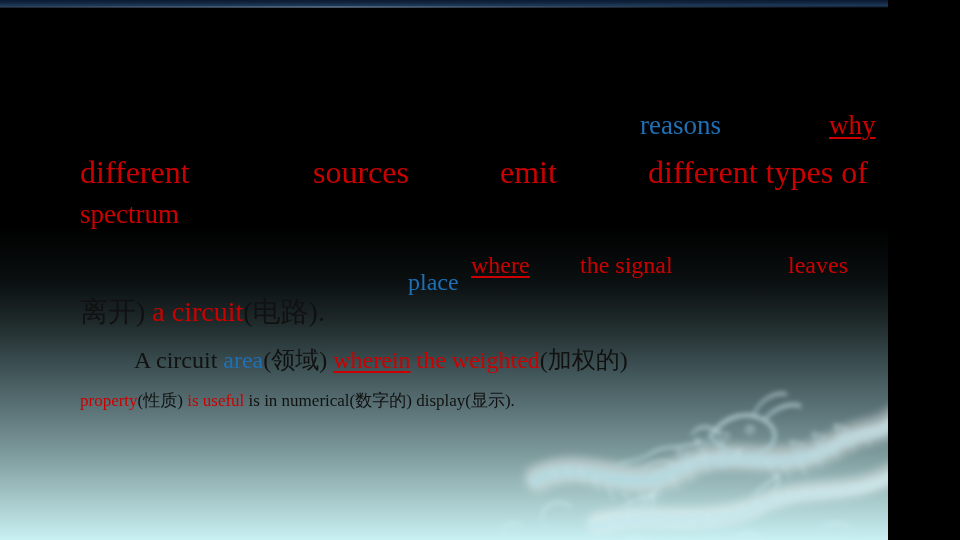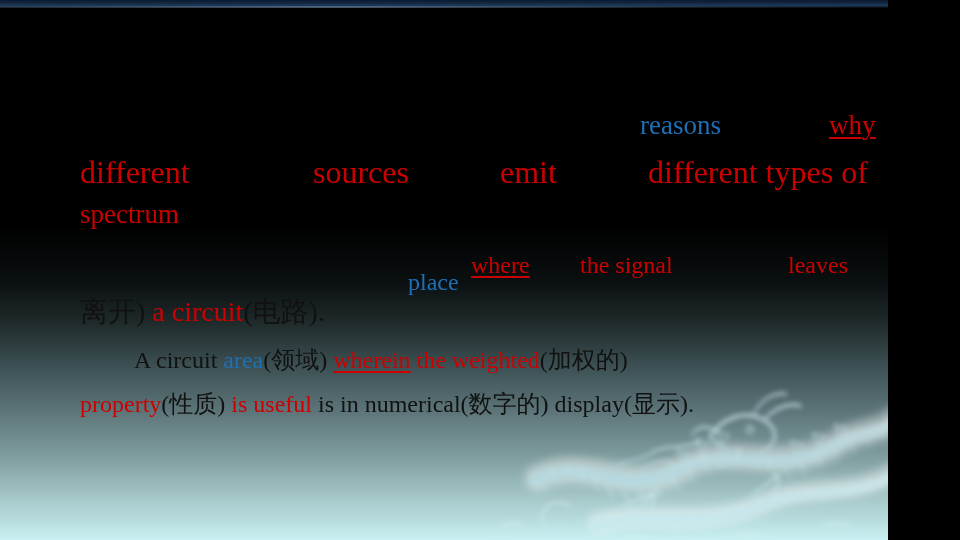--- a/index.html
+++ b/index.html
@@ -58,21 +58,21 @@
   .blue    { color: #1f6fb5; }
   .dark    { color: #111111; }
   .uline   { text-decoration: underline; text-decoration-thickness: 2px; text-underline-offset: 3px; }
 
   .l1 { font-size: 27px; }
   .l2 { font-size: 32px; }
   .l3 { font-size: 27px; }
   .l4 { font-size: 24px; }
   .l5 { font-size: 28px; }
   .l6 { font-size: 24px; }
-  .l7 { font-size: 24px; }
+  .l7 { font-size: 17px; }
 </style>
 </head>
 <body>
 
 <div id="slide">
 
   <div id="topband"></div>
   <div id="topband-hilite"></div>
 
   <svg id="dragon" viewBox="0 0 420 190" xmlns="http://www.w3.org/2000/svg">

